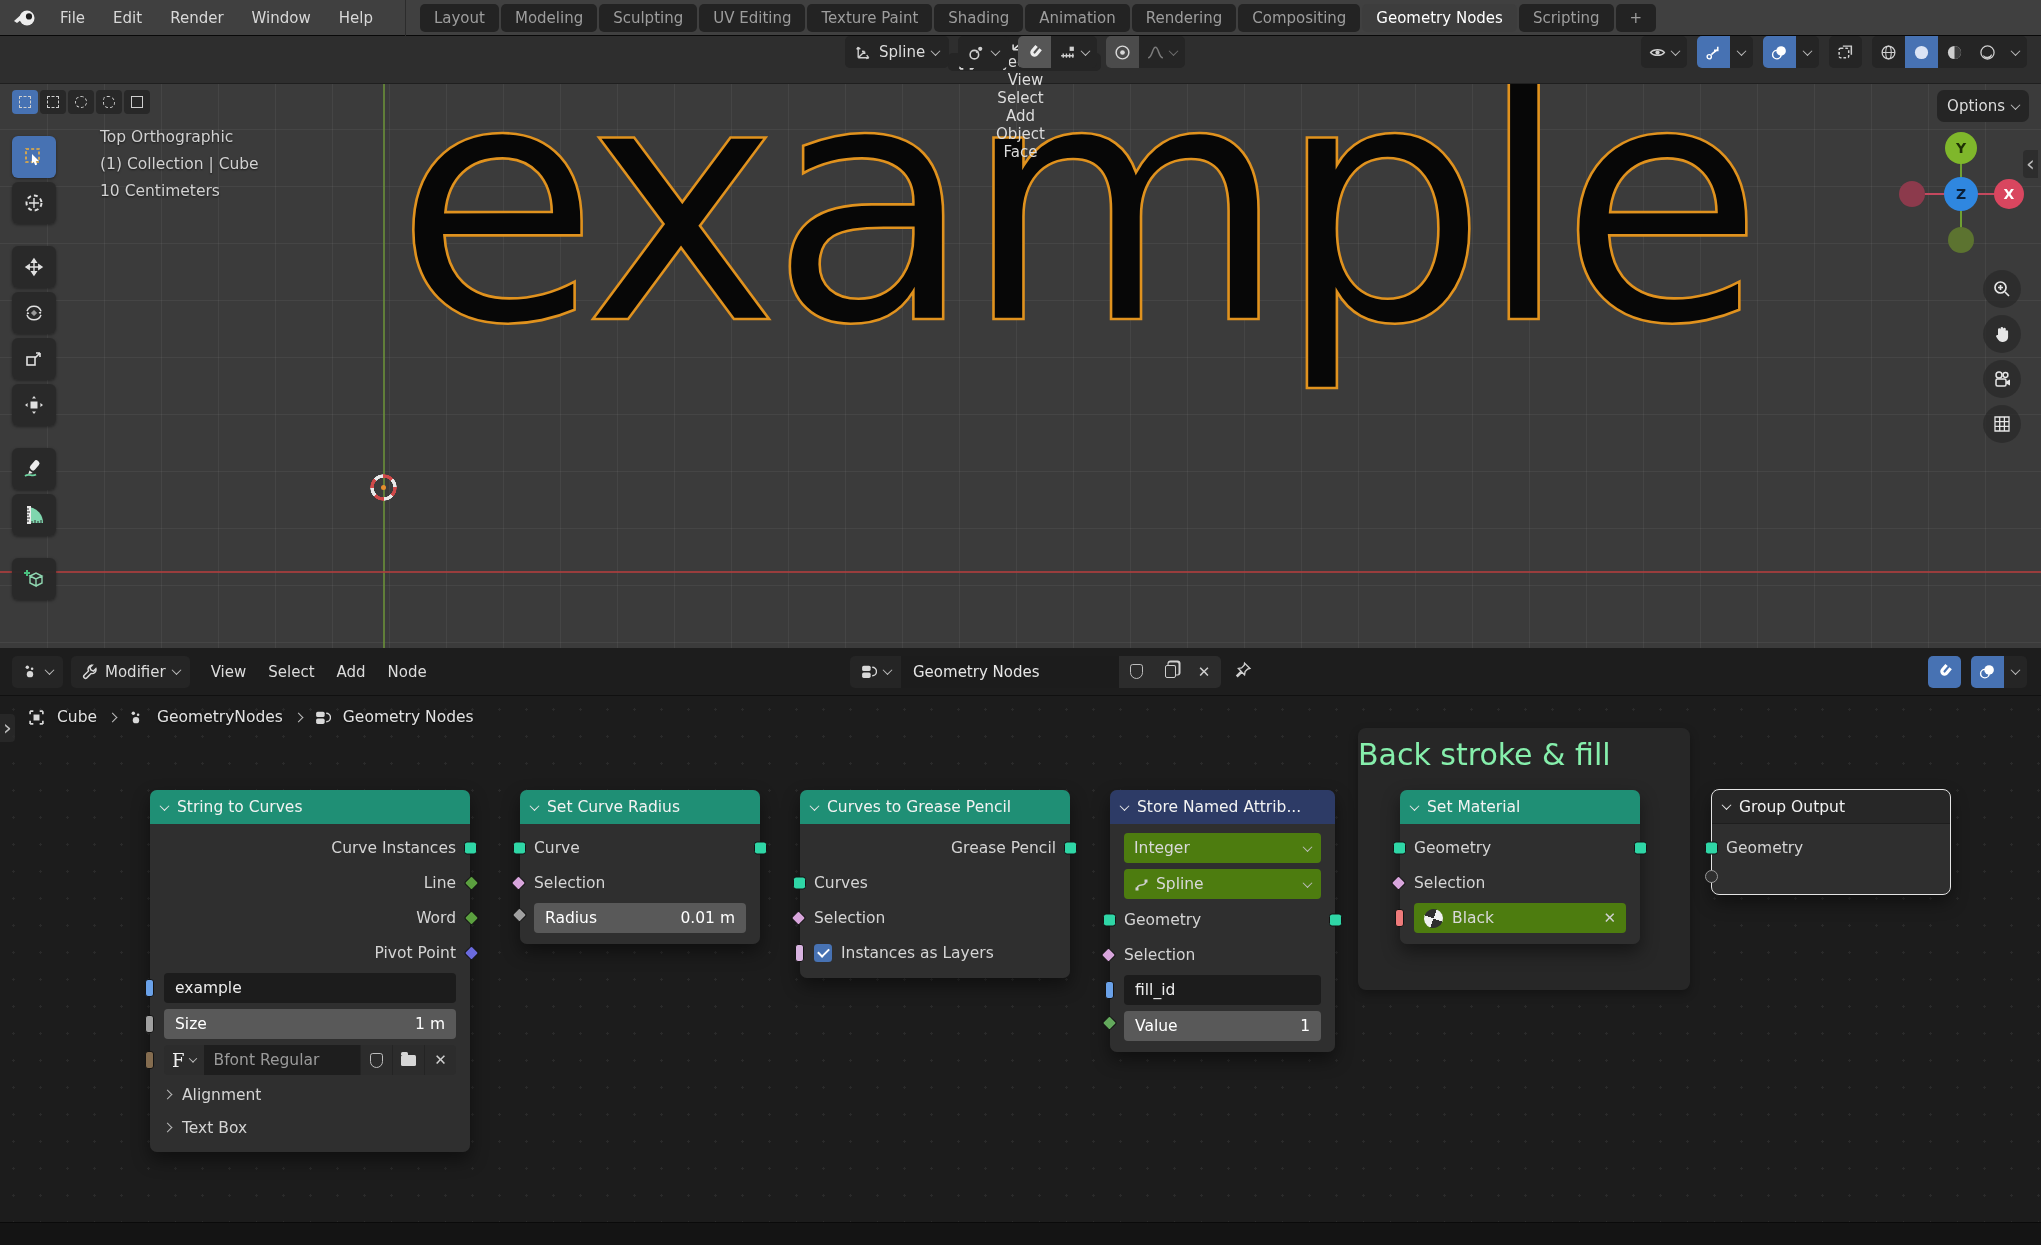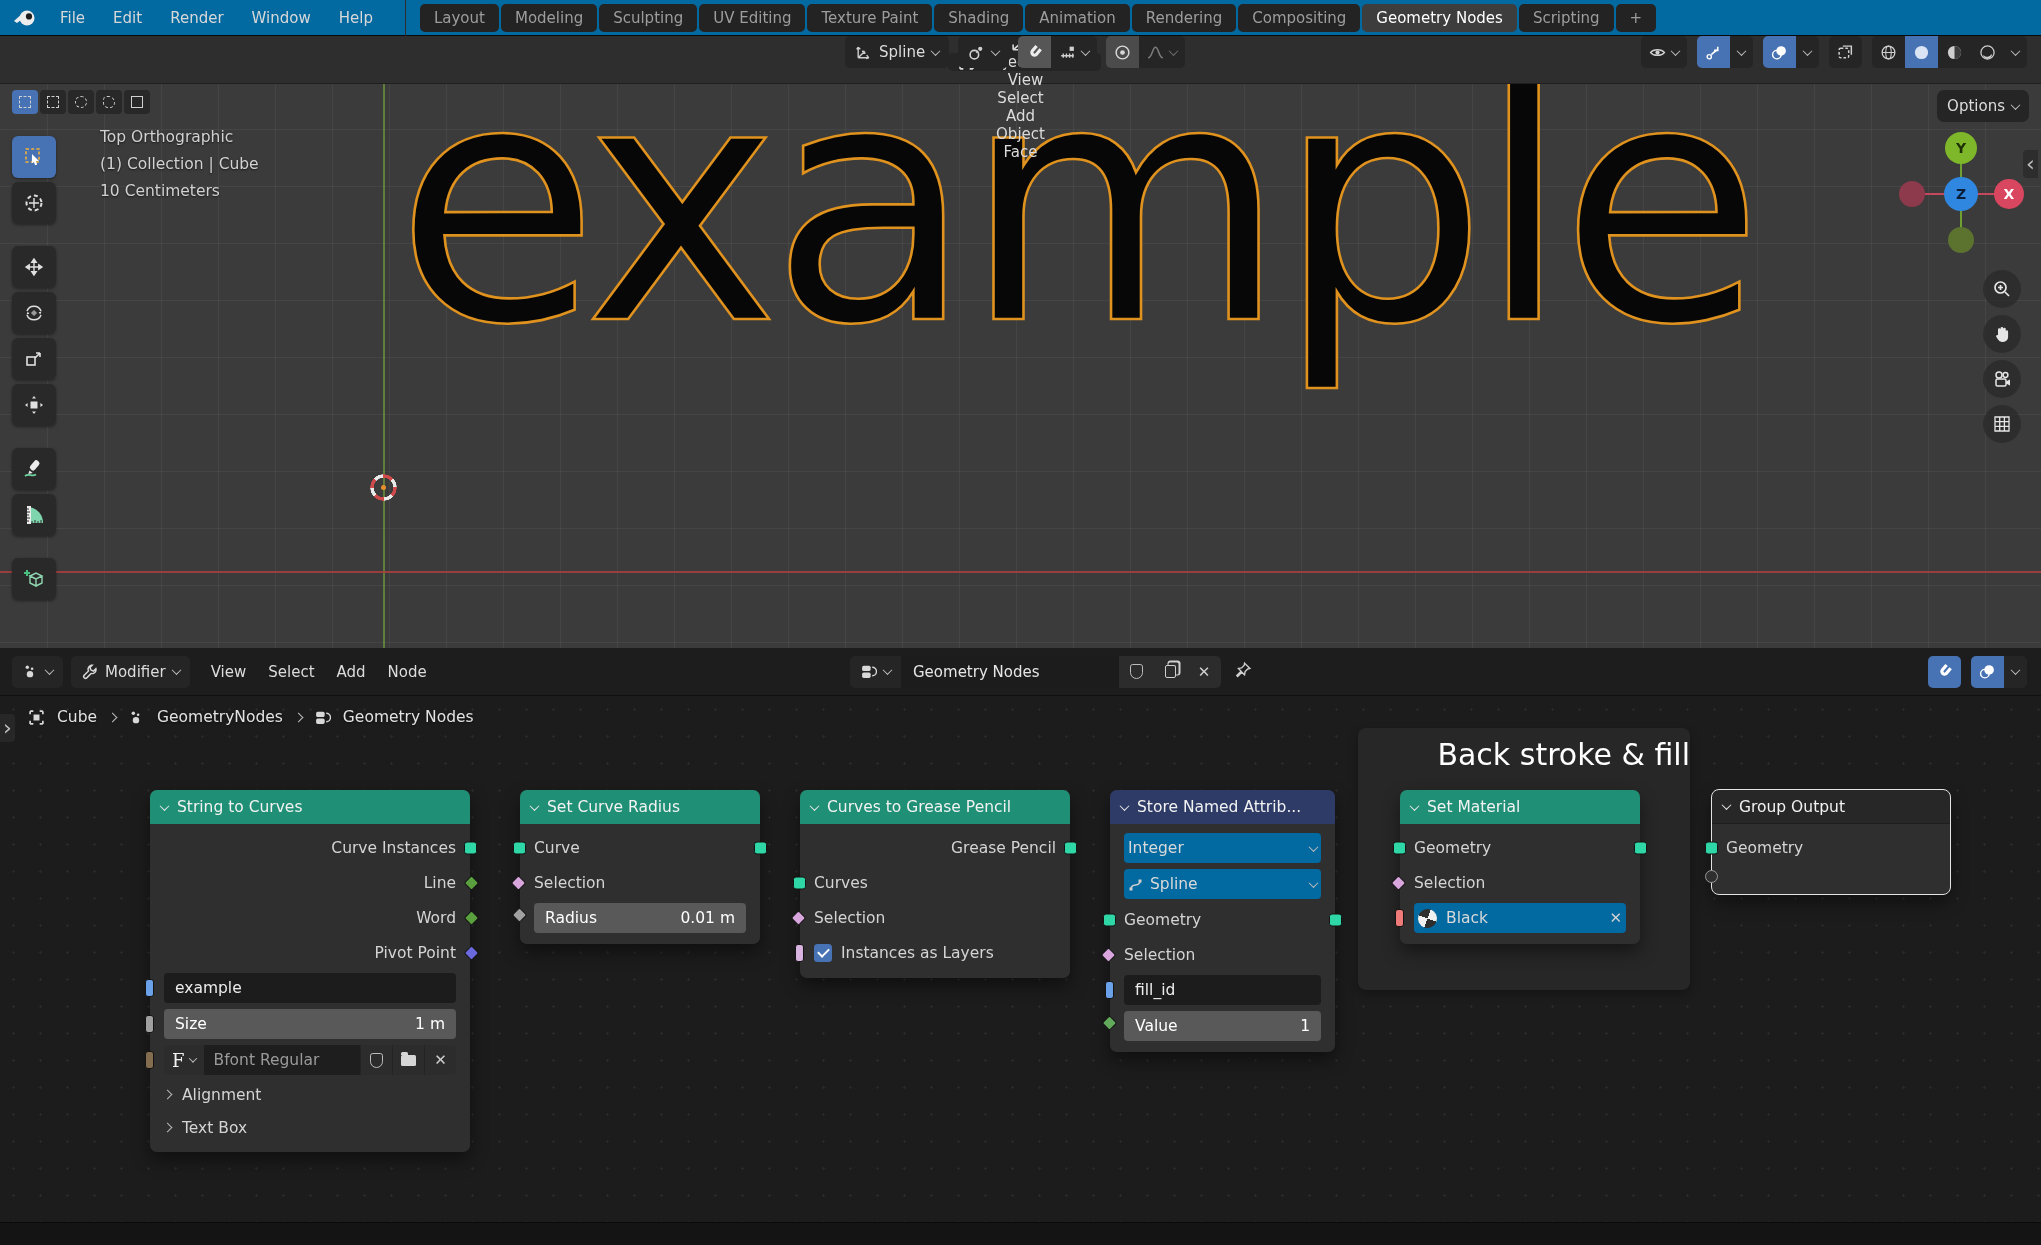--- a/index.html
+++ b/index.html
@@ -3,21 +3,21 @@
 <meta charset="utf-8">
 <style>
   * { margin:0; padding:0; box-sizing:border-box; }
   html,body { background:#000; }
   #app { position:relative; width:2041px; height:1245px; overflow:hidden;
          font-family:"DejaVu Sans", sans-serif; background:#1b1b1b; color:#d6d6d6; }
   .abs { position:absolute; }
   .flex { display:flex; align-items:center; }
 
   
-  #topbar { left:0; top:0; width:2041px; height:36px; background:#0369a1; display:flex; align-items:center; border-bottom:1px solid #090909; z-index:20;}
+  #topbar { left:0; top:0; width:2041px; height:36px; background:#404040; display:flex; align-items:center; border-bottom:1px solid #090909; z-index:20;}
   .menu-item { padding:0 14px; font-size:15px; color:#d8d8d8; height:36px; display:flex; align-items:center; cursor:default;}
   .tabs { display:flex; align-items:flex-end; gap:2px; margin-left:18px; border-left:1px solid #2c2c2c; padding-left:14px; height:36px; align-items:center;}
   .tab { background:#232323; color:#9d9d9d; font-size:15px; padding:5px 14px; border-radius:5px; }
   .tab.active { background:#3d3d3d; color:#ffffff; }
   .blender-logo { width:26px; height:22px; margin:0 8px 0 12px; position:relative; }
 
   
   #vp-header { left:0; top:36px; width:2041px; height:48px; background:#2e2e2e; display:flex; align-items:center; border-bottom:1px solid #1f1f1f; z-index:15;flex-direction:column;}
   .hdr-btn { background:#252525; border-radius:5px; height:32px; display:flex; align-items:center; gap:7px; padding:0 10px; font-size:15px; color:#dcdcdc; }
   .hdr-menu { font-size:15px; color:#dcdcdc; padding:0 11px; }
@@ -76,41 +76,41 @@
     background-image:radial-gradient(circle, #2a2a2a 1.2px, transparent 1.4px);
     background-size:27px 27px; overflow:hidden;}
   #ne-footer { left:0; top:1222px; width:2041px; height:23px; background:#141414; border-top:1px solid #0a0a0a;}
   #breadcrumb { left:28px; top:12px; display:flex; align-items:center; gap:12px; font-size:15.5px; color:#e2e2e2; z-index:8; text-shadow:0 1px 2px rgba(0,0,0,.5);}
 
   .dark-field { background:#1c1c1c; border-radius:5px; height:32px; display:flex; align-items:center; padding:0 12px; font-size:15px; color:#e6e6e6;}
   .mini-btn { width:34px; height:32px; background:#2c2c2c; display:flex; align-items:center; justify-content:center;}
 
   
   .frame { background:#272727; border-radius:8px; z-index:1; box-shadow:0 4px 10px rgba(0,0,0,.3);}
-  .frame-label { font-size:30px; color:#ffffff; text-align:right; padding-top:9px; }
+  .frame-label { font-size:30px; color:#86efac; text-align:left; padding-top:9px; }
   .node { position:absolute; background:rgba(48,48,48,.96); border-radius:7px; box-shadow:0 8px 18px rgba(0,0,0,.45); z-index:4; font-size:15.5px; color:#d4d4d4;}
   .node.active { outline:1.6px solid #e4e4e4; }
   .node-header { height:34px; border-radius:7px 7px 0 0; display:flex; align-items:center; gap:9px; padding:0 11px; color:#f2f2f2; font-size:15.5px;}
   .nh-teal { background:#1f8f75; }
   .nh-navy { background:#2d3b66; }
   .nh-dark { background:#272727; border-bottom:1px solid #1e1e1e;}
   .nbody { padding-top:6px; padding-bottom:8px; }
   .nrow { height:35px; display:flex; align-items:center; padding:0 14px; position:relative; }
   .nrow.out { justify-content:flex-end; }
   .nrow.slim { height:33px; }
   .sock { position:absolute; width:13px; height:13px; border:1.5px solid #131313; border-radius:3px; z-index:7;}
   .sock.l { left:-7px; top:50%; transform:translateY(-50%);}
   .sock.r { right:-7px; top:50%; transform:translateY(-50%);}
   .sock.diamond { width:11px; height:11px; border-radius:2px; }
   .sock.diamond.l { transform:translateY(-50%) rotate(45deg); }
   .sock.diamond.r { transform:translateY(-50%) rotate(45deg); }
   .sock.rect { width:9px; height:18px; border-radius:3px; left:-5px;}
   .slider { background:#595959; border-radius:4px; height:30px; flex:1; display:flex; align-items:center; justify-content:space-between; padding:0 11px; color:#fff; }
   .tinput { background:#1c1c1c; border-radius:4px; height:30px; flex:1; display:flex; align-items:center; padding:0 11px; color:#ececec;}
-  .ndrop { background:#0369a1; border-radius:4px; height:30px; flex:1; display:flex; align-items:center; justify-content:space-between; padding:0 4px; color:#d9d9d9;}
+  .ndrop { background:#4d7c0f; border-radius:4px; height:30px; flex:1; display:flex; align-items:center; justify-content:space-between; padding:0 10px; color:#d9d9d9;}
   .fieldrow { padding:3px 14px; display:flex; position:relative; }
   .checkbox { width:18px; height:18px; background:#4772b3; border-radius:3.5px; margin-right:9px; position:relative; flex:none;}
   .checkbox::after { content:""; position:absolute; left:4px; top:4.5px; width:9px; height:5px; border-left:2px solid #fff; border-bottom:2px solid #fff; transform:rotate(-45deg);}
   .mat-sphere { width:19px; height:19px; border-radius:50%; flex:none;
     background:conic-gradient(#f0f0f0 0 90deg, #2e2e2e 90deg 180deg, #f0f0f0 180deg 270deg, #2e2e2e 270deg 360deg);
     transform:rotate(20deg); margin-right:9px;}
   .xglyph { color:#d0d0d0; font-size:15px; }
   .panel-chv { width:7px; height:7px; border-right:1.6px solid #b9b9b9; border-bottom:1.6px solid #b9b9b9; transform:rotate(-45deg); display:inline-block; margin-right:11px;}
   .fbtn { background:#2c2c2c; border-radius:4px 0 0 4px; height:30px; display:flex; align-items:center; padding:0 8px; gap:5px;}
   .fname { background:#1e1e1e; height:30px; flex:1; display:flex; align-items:center; padding:0 10px; color:#9a9a9a;}

